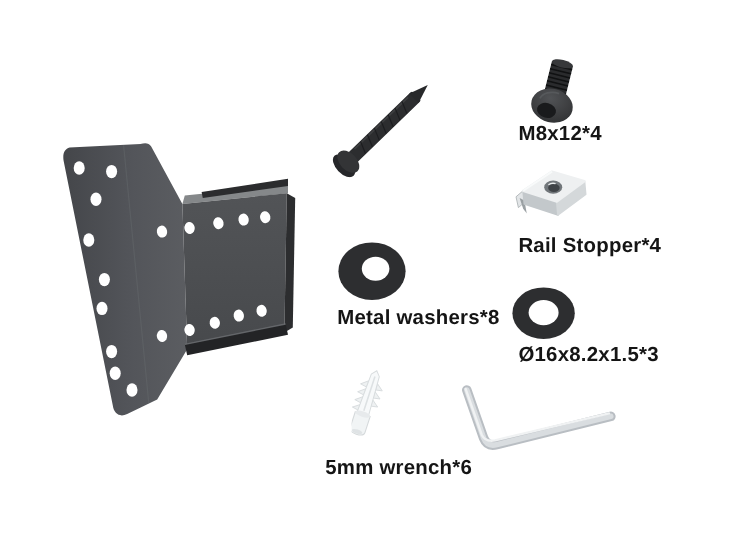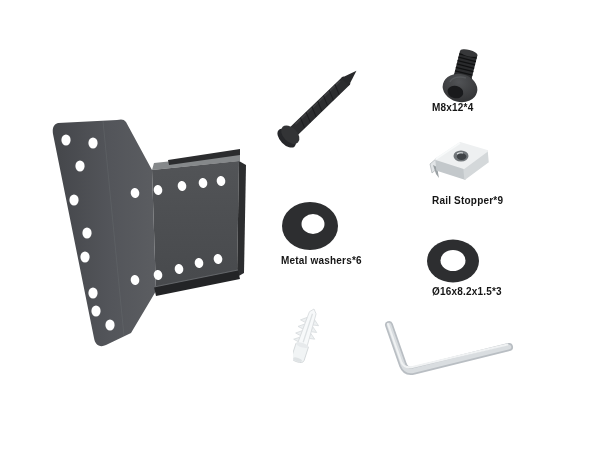--- a/index.html
+++ b/index.html
@@ -2,21 +2,21 @@
 <html><head>
 <meta charset="utf-8">
 <style>
   html,body{margin:0;padding:0;background:#fff;}
   .canvas{
     position:relative;width:610px;height:450px;background:#ffffff;
     font-family:"Liberation Sans",sans-serif;overflow:hidden;
   }
   .part{position:absolute;}
   .plabel{
-    position:absolute;font-weight:bold;font-size:10px;line-height:1.15;
+    position:absolute;font-weight:bold;font-size:17px;line-height:1.15;
     color:#151515;white-space:nowrap;letter-spacing:.2px;
   }
 </style>
 </head>
 <body>
 
 <div class="canvas">
 
   <svg class="part" style="left:25px;top:90px" width="230" height="275" viewBox="0 0 230 275">
     <defs>
@@ -128,27 +128,27 @@
       <path d="M 9,31 L 12,40 L 15,44 L 13,33 Z" fill="#9aa0a3"></path>
       <path d="M 12,25 L 40,34 L 41,45 L 13,36 Z" fill="#c3c8cb" stroke="#c3c8cb" stroke-width="1.5"></path>
       <path d="M 40,34 L 63,17 L 64,28 L 41,45 Z" fill="#d4d8da" stroke="#d4d8da" stroke-width="1.5"></path>
       <path d="M 12,25 L 36,9 L 63,17 L 40,34 Z" fill="#eef0f1" stroke="#eef0f1" stroke-width="2"></path>
       <path d="M 12,25 L 36,9" stroke="#f8fafa" stroke-width="1.6" fill="none"></path>
       <ellipse cx="37" cy="22" rx="7.5" ry="5.5" fill="#71767a"></ellipse>
       <ellipse cx="37.6" cy="22.6" rx="4.8" ry="3.4" fill="#3f4347"></ellipse>
       <path d="M 33,20 A 5.5 3.8 0 0 1 39,19" stroke="#e8ebec" stroke-width="1.1" fill="none"></path>
     </g>
   </svg>
-  <div class="plabel" style="left:432px;top:195px">Rail Stopper*9</div>
+  <div class="plabel" style="left:432px;top:195px">Rail Stopper*4</div>
 
   <svg class="part" style="left:278px;top:198px" width="64" height="56" viewBox="0 0 64 56">
     <ellipse cx="32" cy="28" rx="28" ry="24" fill="#2d2e30"></ellipse>
     <ellipse cx="35" cy="26" rx="11.5" ry="10" fill="#ffffff"></ellipse>
   </svg>
-  <div class="plabel" style="left:281px;top:255px">Metal washers*6</div>
+  <div class="plabel" style="left:281px;top:255px">Metal washers*8</div>
 
   <svg class="part" style="left:425px;top:237px" width="58" height="48" viewBox="0 0 58 48">
     <ellipse cx="28" cy="24" rx="26" ry="21.5" fill="#2d2e30"></ellipse>
     <ellipse cx="28" cy="23.5" rx="12.5" ry="10.5" fill="#ffffff"></ellipse>
   </svg>
   <div class="plabel" style="left:432px;top:286px">Ø16x8.2x1.5*3</div>
 
   <svg class="part" style="left:293px;top:302px" width="50" height="72" viewBox="0 0 50 72">
     <g transform="translate(21,7) rotate(18)">
       <g fill="#eef1f2" stroke="#d6dadc" stroke-width="0.7">
@@ -160,20 +160,21 @@
         <path d="M 4,17 L 9.8,21.5 L 4.2,22.5 Z"></path>
         <path d="M 4.2,24 L 10,28.5 L 4.4,29.5 Z"></path>
       </g>
       <path d="M 0,0 L 3.5,4 L 5,38 L -5,38 L -3.5,4 Z" fill="#f7f9fa" stroke="#d8dcde" stroke-width="0.8"></path>
       <path d="M 0,5 L 0,35" stroke="#dde1e3" stroke-width="1.3"></path>
       <path d="M -6.5,38 L 6.5,38 L 6.5,52 Q 6.5,55.5 0,55.5 Q -6.5,55.5 -6.5,52 Z" fill="#f1f4f5" stroke="#d5d9db" stroke-width="0.9"></path>
       <ellipse cx="0" cy="38" rx="6.5" ry="2.3" fill="#e7eaec"></ellipse>
       <ellipse cx="0" cy="53.2" rx="4.6" ry="1.7" fill="#dfe3e5"></ellipse>
     </g>
   </svg>
+  <div class="plabel" style="left:271px;top:380px">5mm wrench*6</div>
 
   <svg class="part" style="left:380px;top:316px" width="135" height="62" viewBox="0 0 135 62">
     <path d="M 9,9 L 23,49 Q 26,56.5 34,54.5 L 129,31" fill="none" stroke="#b9bec3" stroke-width="8" stroke-linecap="round" stroke-linejoin="round"></path>
     <path d="M 9,9 L 23,49 Q 26,56.5 34,54.5 L 129,31" fill="none" stroke="#d9dde0" stroke-width="4.6" stroke-linecap="round" stroke-linejoin="round"></path>
     <path d="M 8,8 L 21.5,46.5 Q 24.5,52.5 32.5,51 L 127.5,28.5" fill="none" stroke="#f0f2f3" stroke-width="2" stroke-linecap="round" stroke-linejoin="round"></path>
   </svg>
 
 </div>
 
 </body></html>

